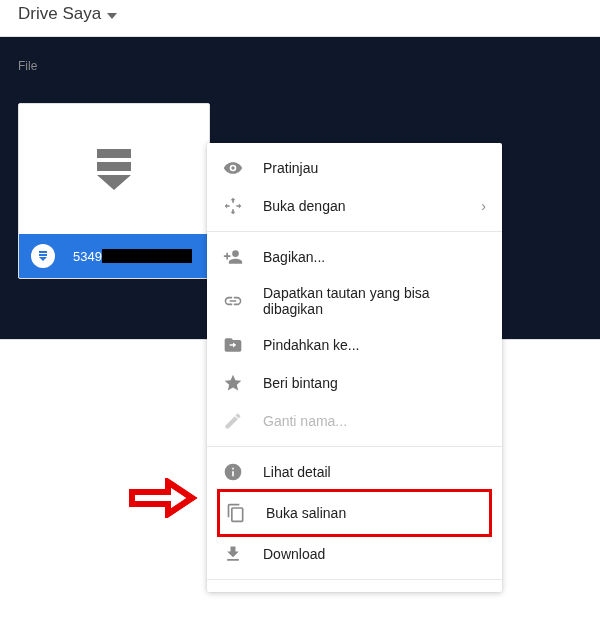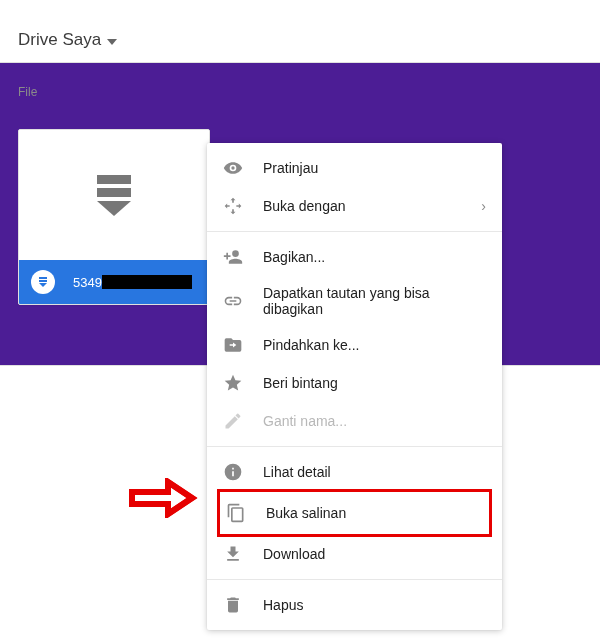--- a/index.html
+++ b/index.html
@@ -5,37 +5,37 @@
     * { box-sizing: border-box; margin: 0; padding: 0; }
     body {
       font-family: 'Helvetica Neue', Arial, sans-serif;
       width: 600px;
       height: 643px;
       background: #fff;
       position: relative;
       overflow: hidden;
     }
     .header {
-      padding: 30px 18px 12px;
+      padding: 4px 18px 12px;
       border-bottom: 1px solid #e0e0e0;
     }
     .title-row {
       display: flex;
       align-items: center;
       gap: 6px;
       cursor: pointer;
     }
     .title {
       font-size: 17px;
       font-weight: 500;
       color: #3c3c3c;
     }
     .dropdown-caret svg { fill: #666; }
     .content {
-      background: #4c1d95;
+      background: #0f172a;
       padding: 22px 18px 60px;
       border-bottom: 1px solid #e0e0e0;
     }
     .section-label {
       font-size: 12px;
       color: #8a8a8a;
       margin-bottom: 30px;
     }
     .file-card {
       width: 192px;
@@ -239,28 +239,20 @@
   </div>
   <div class="menu-item">
     <span class="menu-icon">
       <svg width="20" height="20" viewBox="0 0 24 24">
           <path d="M19 9h-4V3H9v6H5l7 7 7-7zM5 18v2h14v-2H5z"></path>
         </svg>
     </span>
     <span>Download</span>
   </div>
   <div class="menu-sep"></div>
-  <div class="menu-item">
-    <span class="menu-icon">
-      <svg width="20" height="20" viewBox="0 0 24 24">
-          <path d="M6 19a2 2 0 002 2h8a2 2 0 002-2V7H6v12zM19 4h-3.5l-1-1h-5l-1 1H5v2h14V4z"></path>
-        </svg>
-    </span>
-    <span>Hapus</span>
-  </div>
 </div>
 
 <div class="arrow">
   <svg width="70" height="40" viewBox="0 0 70 40">
     <path d="M4 14 H40 V4 L64 20 L40 36 V26 H4 Z" fill="#fff"></path>
     <path d="M4 14 H40 V4 L64 20 L40 36 V26 H4 Z"></path>
   </svg>
 </div>
 
 </body></html>

